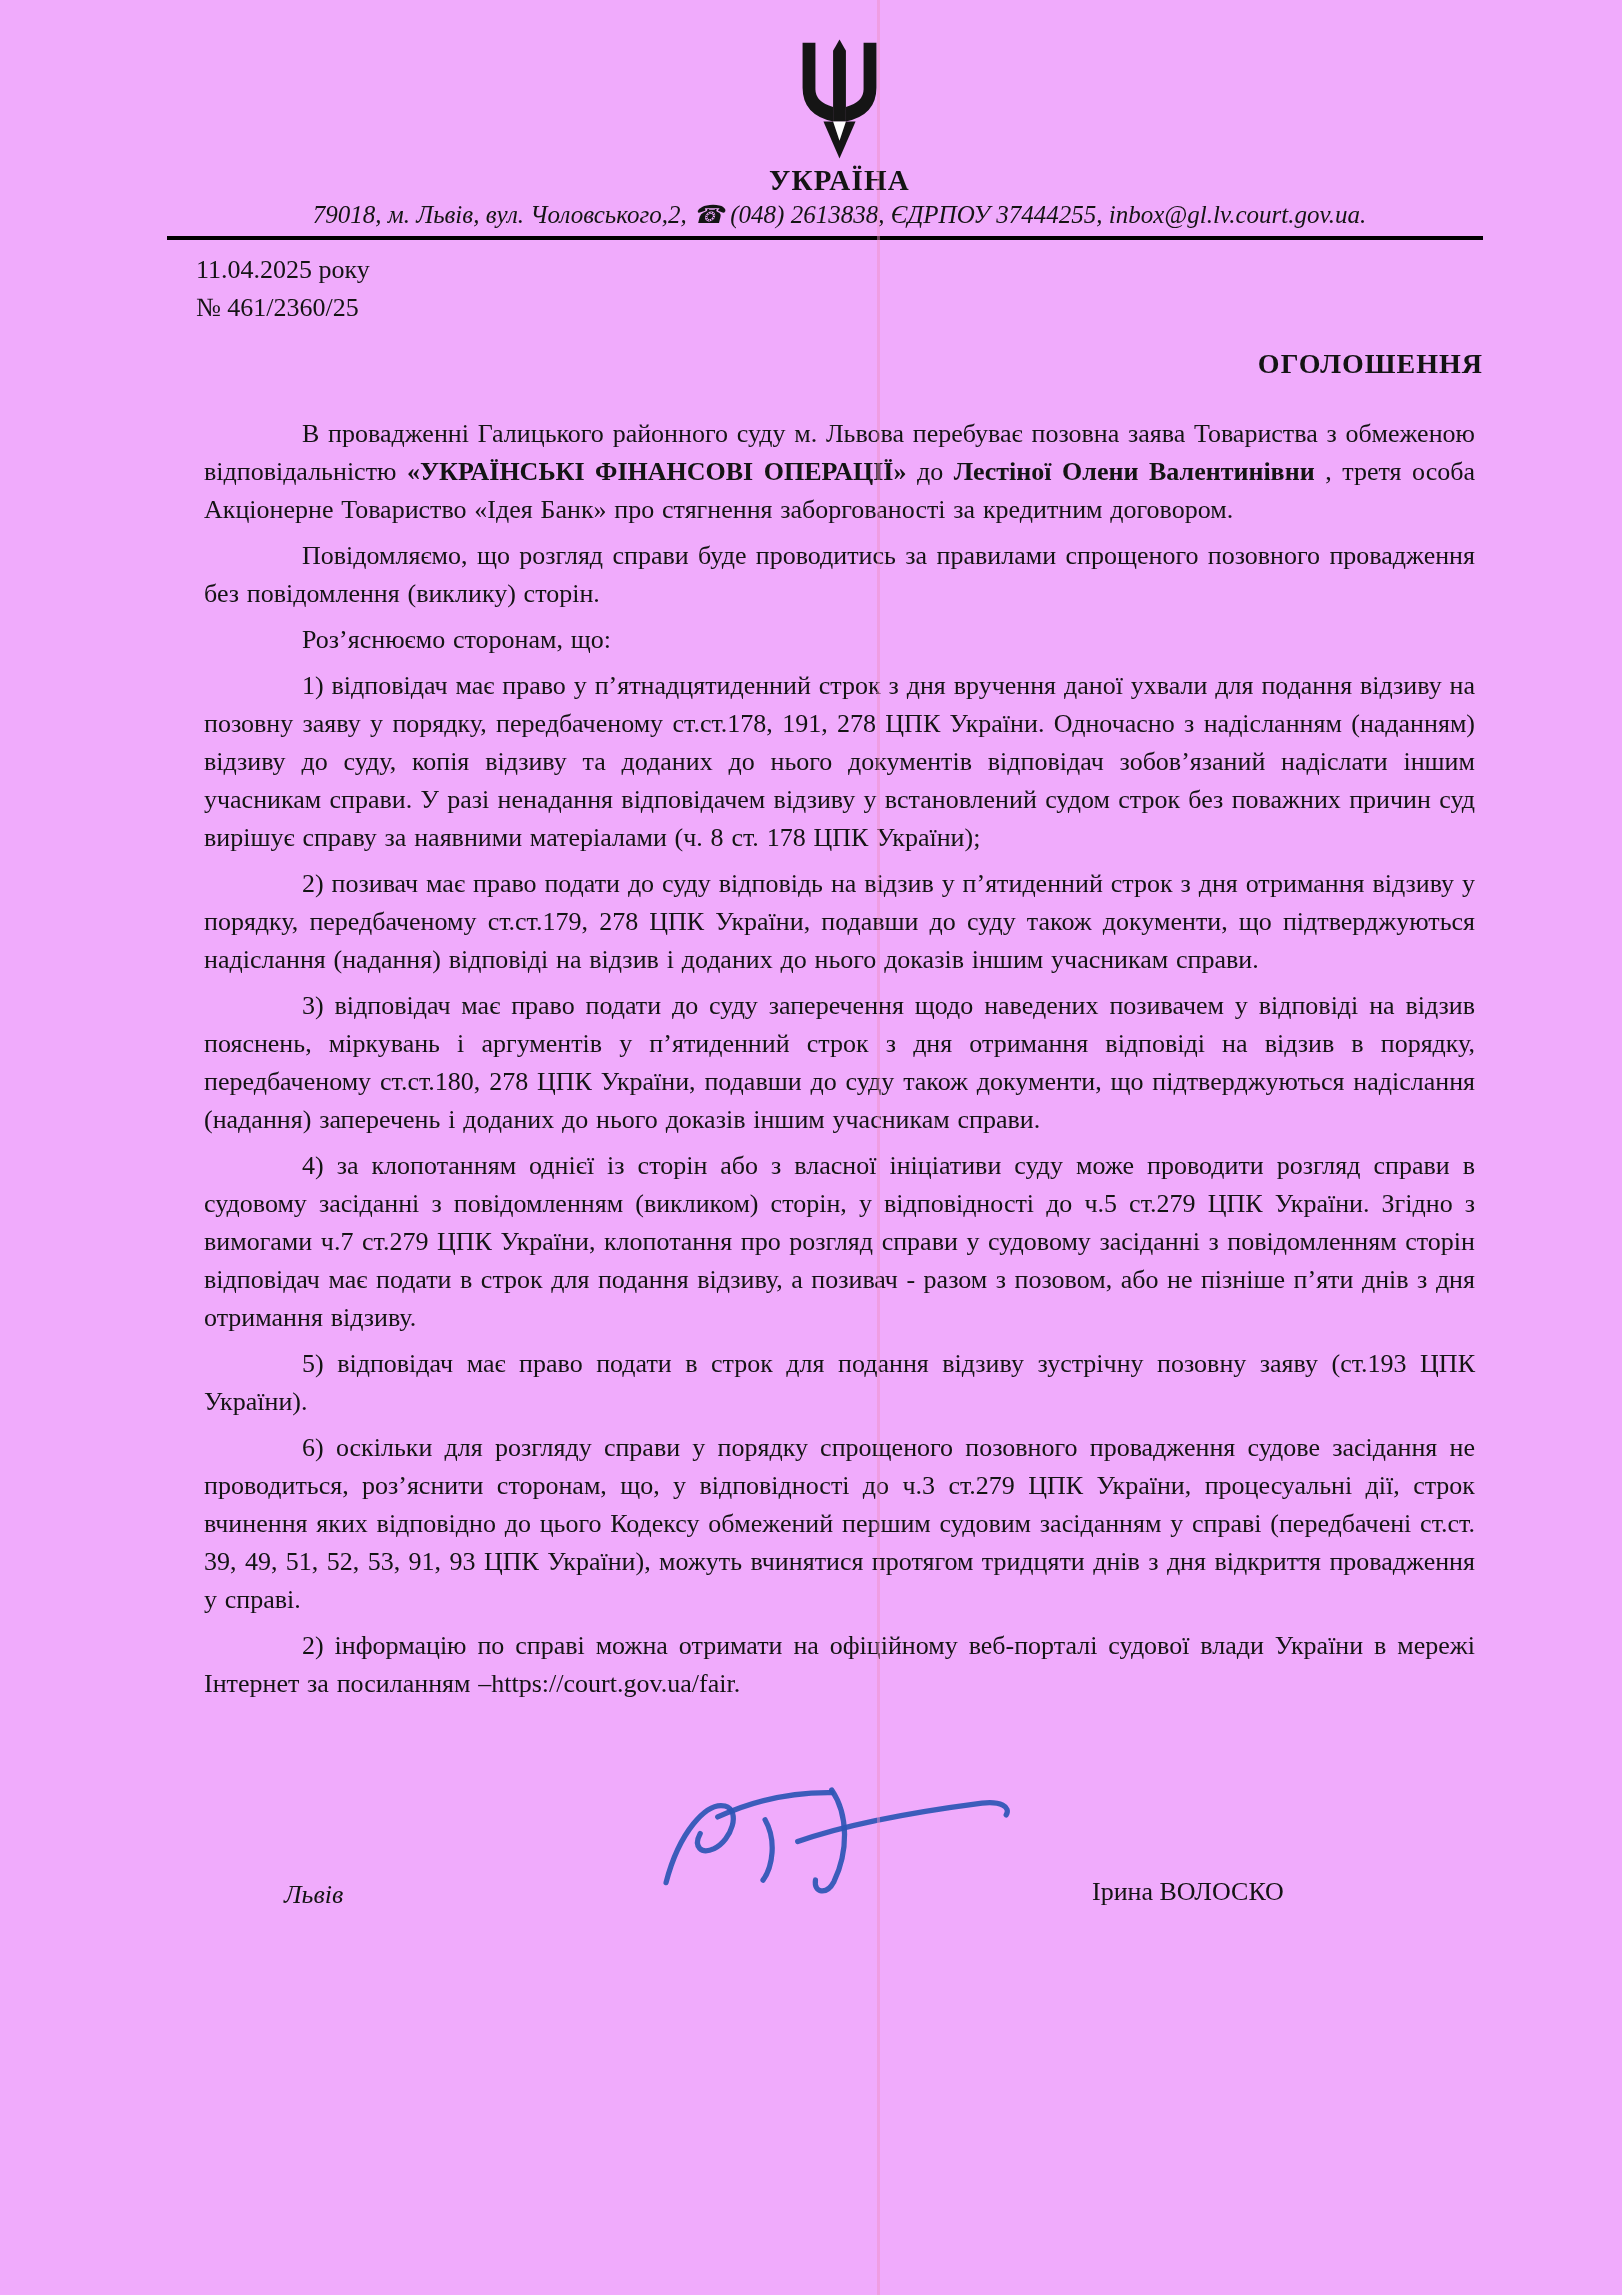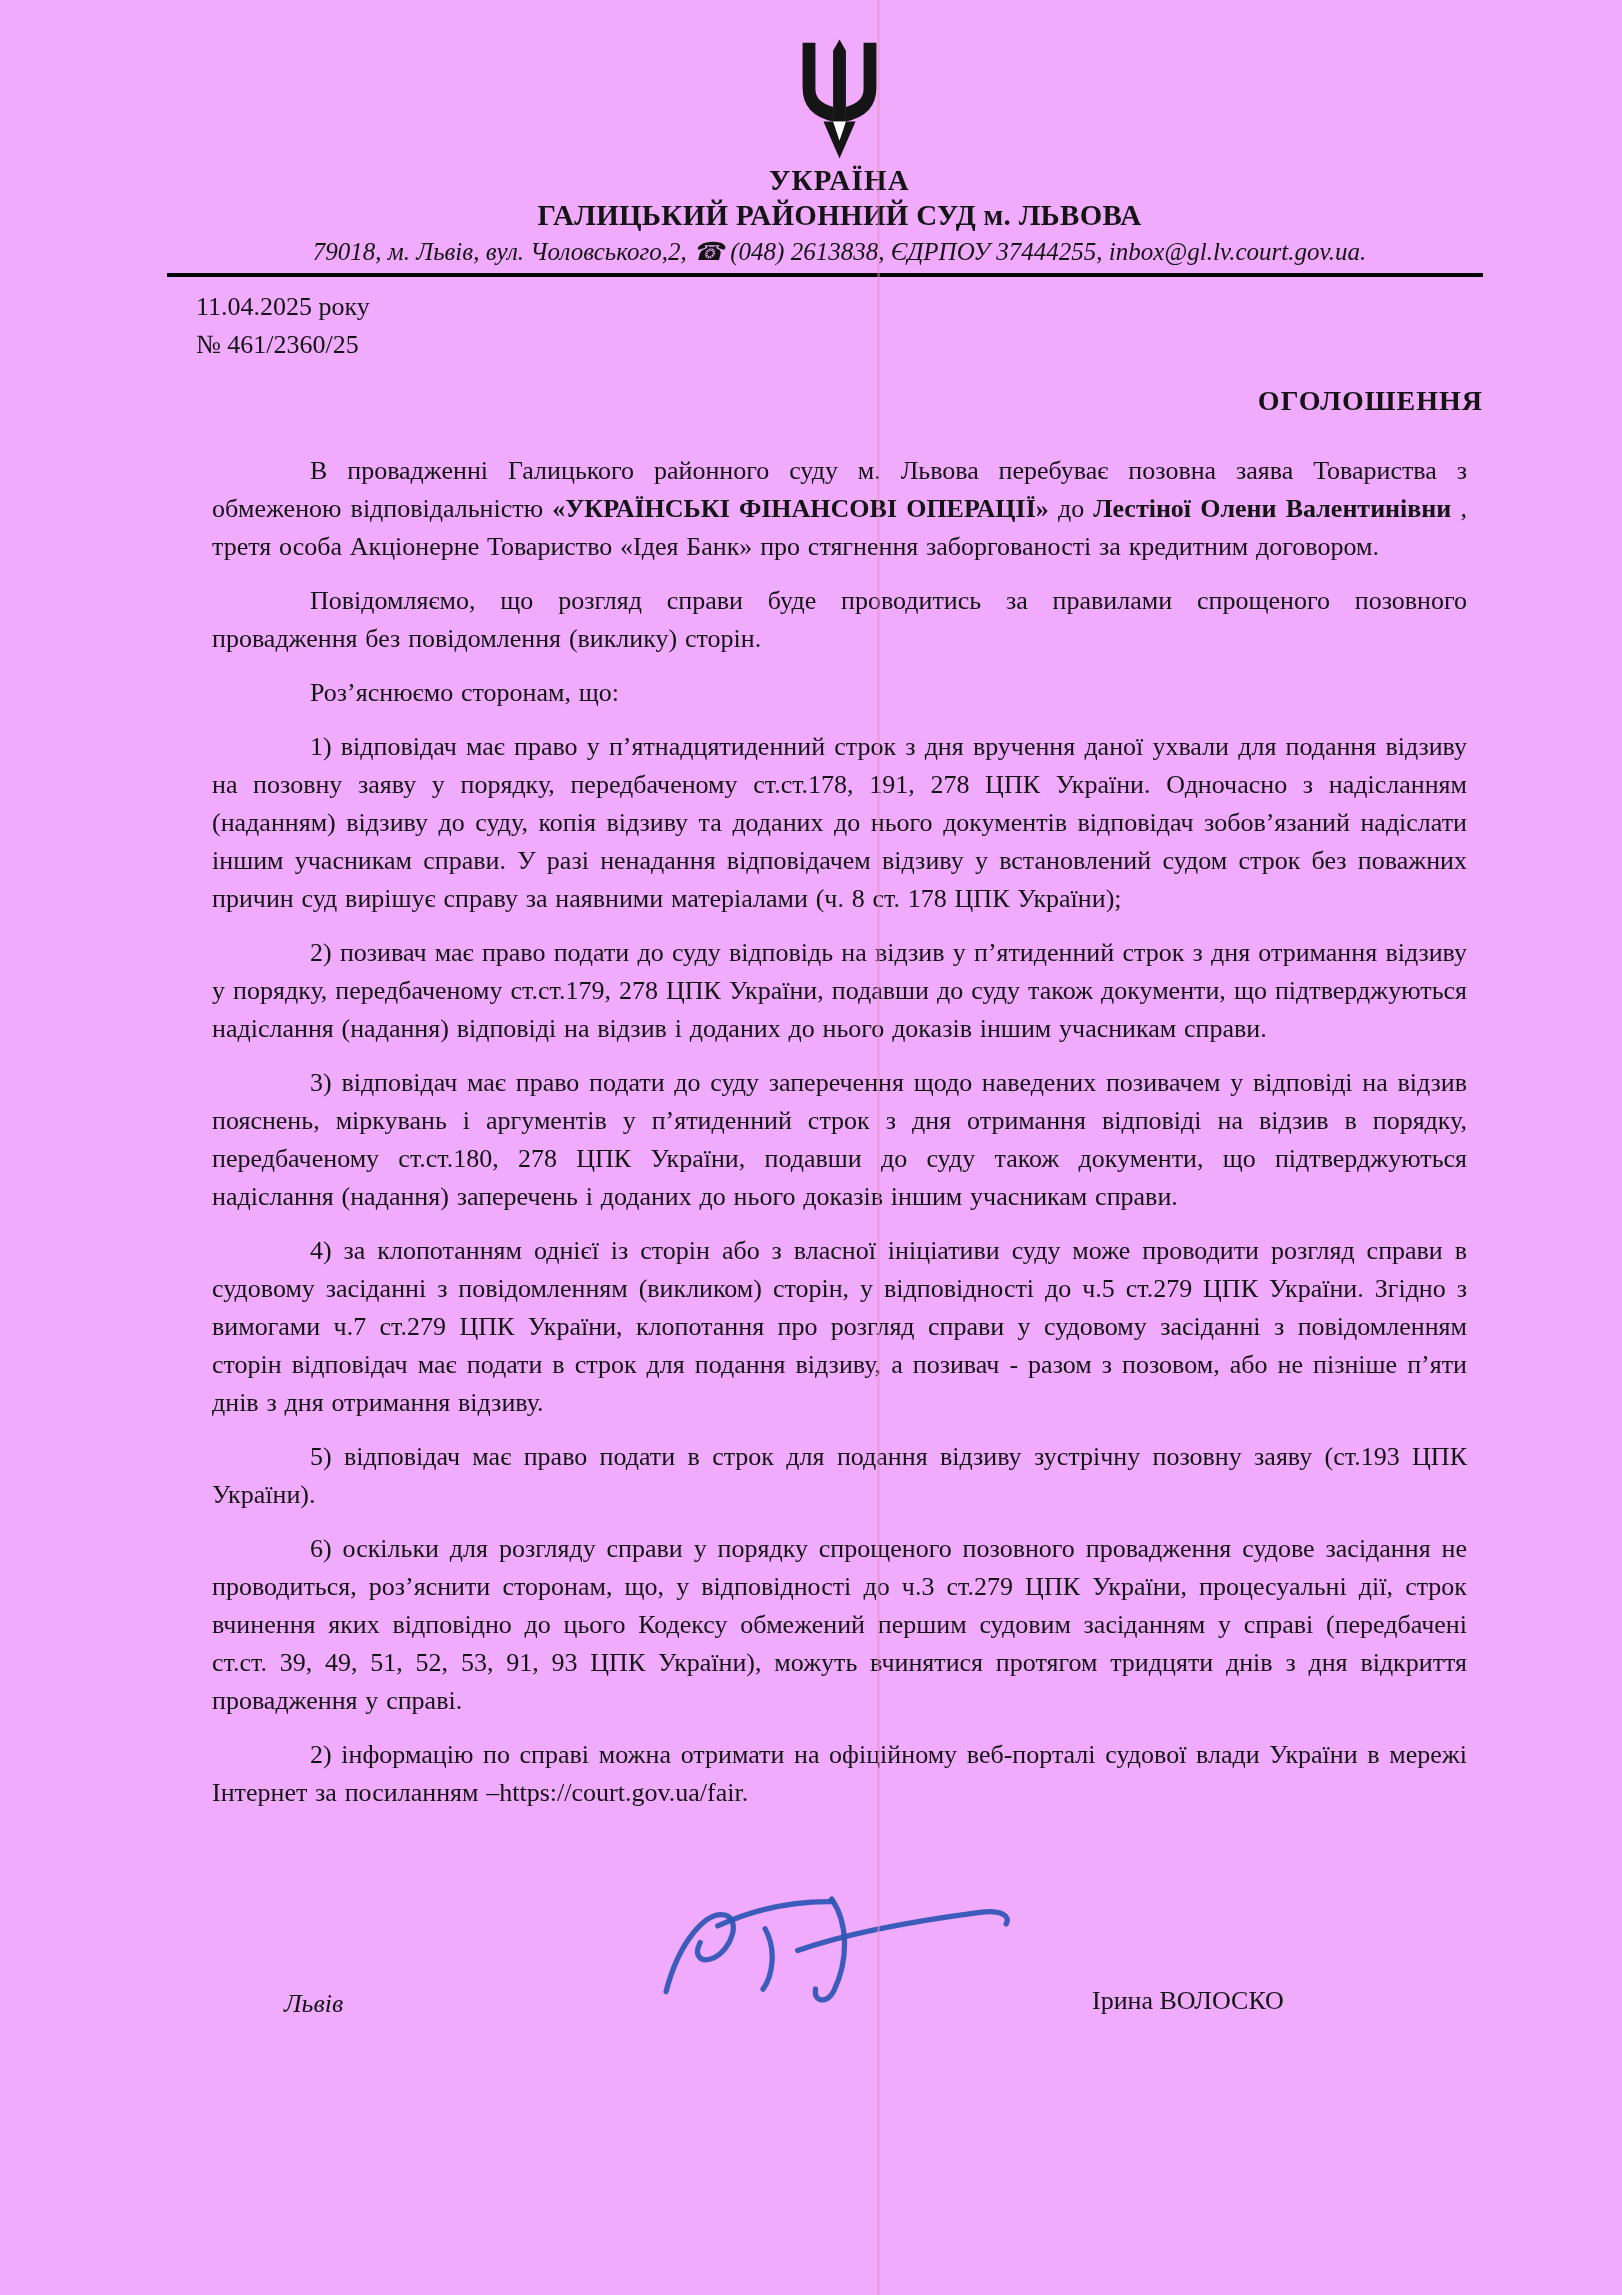--- a/index.html
+++ b/index.html
@@ -24,21 +24,21 @@
   .emblem{display:flex;justify-content:center;margin-bottom:3.9px}
   .emblem svg{display:block}
   .country{font-size:29px;font-weight:bold;letter-spacing:1.3px;line-height:33px}
   .court{font-size:29px;font-weight:bold;letter-spacing:0.3px;line-height:37px}
   .contacts{font-size:25px;font-style:italic;line-height:33px;margin-top:1.3px;white-space:nowrap}
   .rule{border:0;border-top:4.6px solid #000;margin:5.2px 0 0 -29px;width:calc(100% + 29px)}
   .meta{margin-top:10.5px;font-size:26px;line-height:38px}
   .meta div{white-space:nowrap}
   .title{font-size:28px;font-weight:bold;text-align:right;letter-spacing:1px;margin:21px 0 35px}
   .bodytext{font-size:26px;line-height:38px;text-align:justify;word-spacing:1.3px}
-  .para{margin:16px;text-indent:98px}
+  .para{margin:8px;text-indent:98px}
   .sig-row{position:relative;margin-top:98px;height:183px;font-size:26px}
   .sig-label{position:absolute;left:88px;top:79px;font-style:italic}
   .sig-name{position:absolute;left:896px;top:76px}
   .sig-script{position:absolute;left:445px;top:-33px;width:393px;height:164px;transform:rotate(-3deg)}
   .sig-script svg{width:100%;height:100%}
   .sig-script path{stroke:var(--sig-ink,#2d55b5);stroke-width:4;fill:none;stroke-linecap:round;opacity:.92}
   .trident{fill:#151515}
 </style>
 </head>
 <body>
@@ -54,21 +54,20 @@
           <g class="trident">
             <path d="M14 6 H30 V64 Q30 80 52 86 V104 Q14 96 14 62 Z"></path>
             <path d="M106 6 H90 V64 Q90 80 68 86 V104 Q106 96 106 62 Z"></path>
             <path d="M52 16 L60 2 L68 16 V104 H52 Z"></path>
             <path d="M40 104 L60 150 L80 104 Z"></path>
             <path d="M52 104 L60 128 L68 104 Z" fill="#ffffff"></path>
           </g>
         </svg>
       </div>
       <div class="country">УКРАЇНА</div>
-      <div class="court">ГАЛИЦЬКИЙ РАЙОННИЙ СУД м. ЛЬВОВА</div>
       <div class="contacts"><span>79018,  м. Львів,  вул. Чоловського,2, </span><span>☎</span><span> (048) 2613838,  ЄДРПОУ 37444255, inbox@gl.lv.court.gov.ua.</span></div>
       <hr class="rule">
     </div>
 
     <div class="meta">
       <div>11.04.2025 року</div>
       <div>№ 461/2360/25</div>
     </div>
 
     <div class="title">ОГОЛОШЕННЯ</div>

